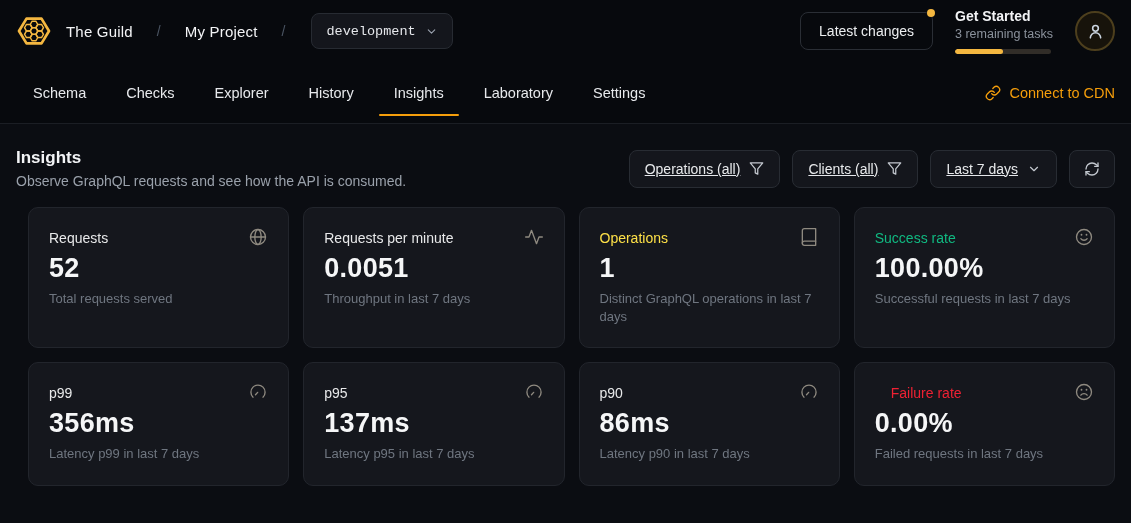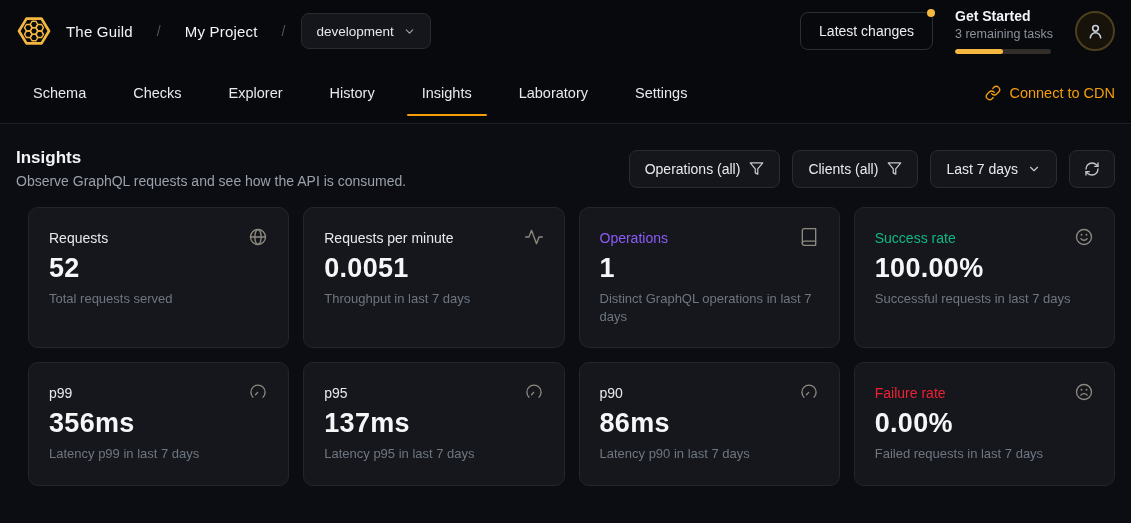--- a/index.html
+++ b/index.html
@@ -16,23 +16,23 @@
     display:flex; align-items:center; justify-content:space-between;
     padding:0 16px;
   }
   .brand { display:flex; align-items:center; gap:14px; }
   .logo { width:36px; height:36px; display:block; }
   .crumbs { display:flex; align-items:center; gap:24px; font-size:15px;justify-content:space-between; }
   .crumb { color:#f3f4f6; font-weight:500; letter-spacing:.2px; }
   .crumb-sep { color:#4b5563; font-size:14px; }
   .env-btn {
     display:flex; align-items:center; gap:9px;
-    height:36px; padding:0 14px; margin-left:2px;
+    height:36px; padding:0 14px; margin-left:12px;
     background:#14161c; border:1px solid #272b32; border-radius:8px;
-    font-size:13.5px; color:#e5e7eb; cursor:pointer;
+    font-size:13.5px; color:#e5e7eb; cursor:pointer;font-family:Liberation Mono, monospace;
   }
   .env-btn svg { color:#9ca3af; }
   .header-right { display:flex; align-items:center; gap:22px; }
   .latest-btn {
     position:relative; height:38px; padding:0 18px;
     background:transparent; border:1px solid #2a2e35; border-radius:8px;
     color:#eceef0; font-size:14px; font-family:Liberation Sans, sans-serif; cursor:pointer;
   }
   .latest-dot {
     position:absolute; top:-4px; right:-3px; width:8px; height:8px;
@@ -48,42 +48,42 @@
     background:#17130b; border:2px solid #4d3f1d;
     display:flex; align-items:center; justify-content:center;
     color:#cbd5e1; cursor:pointer;
   }
   
   .nav {
     height:62px; background:#07090d;
     border-bottom:1px solid #1b1e24;
     display:flex; align-items:stretch; padding:0 16px 0 18px;
   }
-  .tabs { display:flex; align-items:stretch; gap:17px; }
+  .tabs { display:flex; align-items:stretch; gap:10px; }
   .tab {
     position:relative; display:flex; align-items:center;
     padding:0 15px; font-size:14.5px; font-weight:500; color:#e7e9ec;
     cursor:pointer;
   }
   .tab.active::after {
     content:""; position:absolute; left:0; right:0; bottom:7px;
     height:2px; background:#f59e0b; border-radius:1px;
   }
   .cdn-link {
     margin-left:auto; display:flex; align-items:center; gap:8px;
     color:#f59e0b; font-size:14.5px; font-weight:500; cursor:pointer;
   }
   
   .section-head {
     display:flex; align-items:center; justify-content:space-between;
     padding:24px 16px 18px 16px;
   }
   .page-title { font-size:17px; font-weight:700; color:#f3f4f6; }
   .page-sub { font-size:14px; color:#9aa1ab; margin-top:5px; }
-  .filters { display:flex; align-items:center; gap:12px; }
+  .filters { display:flex; align-items:center; gap:12px;text-decoration:underline; }
   .filter-btn {
     display:flex; align-items:center; gap:9px;
     height:38px; padding:0 15px;
     background:#14161c; border:1px solid #282c33; border-radius:8px;
     color:#e8eaec; font-size:14px; font-family:inherit; cursor:pointer;
   }
   .filter-btn svg { color:#c3c8cf; }
   .icon-btn { justify-content:center; width:46px; padding:0; }
   
   .cards {
@@ -243,21 +243,21 @@
         <div class="card-title" style="color: rgb(232, 233, 234);">Requests per minute</div>
         <span class="card-icon"><svg width="20" height="20" viewBox="0 0 24 24" fill="none" stroke="currentColor" stroke-width="1.6" stroke-linecap="round" stroke-linejoin="round">
             <path d="M22 12h-4l-3 8L9 4l-3 8H2"></path>
           </svg></span>
       </div>
       <div class="card-value">0.0051</div>
       <div class="card-sub">Throughput in last 7 days</div>
     </div>
     <div class="card">
       <div class="card-head">
-        <div class="card-title" style="color: #8b5cf6;">Operations</div>
+        <div class="card-title" style="color: #fde047;">Operations</div>
         <span class="card-icon"><svg width="20" height="20" viewBox="0 0 24 24" fill="none" stroke="currentColor" stroke-width="1.6" stroke-linecap="round" stroke-linejoin="round">
             <path d="M4 19.5A2.5 2.5 0 0 1 6.5 17H20"></path>
             <path d="M6.5 2H20v20H6.5A2.5 2.5 0 0 1 4 19.5v-15A2.5 2.5 0 0 1 6.5 2z"></path>
           </svg></span>
       </div>
       <div class="card-value">1</div>
       <div class="card-sub">Distinct GraphQL operations in last 7 days</div>
     </div>
     <div class="card">
       <div class="card-head">
@@ -301,21 +301,21 @@
         <span class="card-icon"><svg width="20" height="20" viewBox="0 0 24 24" fill="none" stroke="currentColor" stroke-width="1.6" stroke-linecap="round">
             <path d="M6 18.2a8.5 8.5 0 1 1 12 0"></path>
             <path d="M11.6 12.4 9 15.3"></path>
           </svg></span>
       </div>
       <div class="card-value">86ms</div>
       <div class="card-sub">Latency p90 in last 7 days</div>
     </div>
     <div class="card">
       <div class="card-head">
-        <div class="card-title" style="color: rgb(238, 33, 51);">Failure rate</div>
+        <div class="card-title" style="color: rgb(238, 33, 51); margin-left: 16px;">Failure rate</div>
         <span class="card-icon"><svg width="20" height="20" viewBox="0 0 24 24" fill="none" stroke="currentColor" stroke-width="1.6" stroke-linecap="round">
             <circle cx="12" cy="12" r="9"></circle>
             <path d="M15.8 15.8s-1.4-1.9-3.8-1.9-3.8 1.9-3.8 1.9"></path>
             <path d="M9 9.3h.01M15 9.3h.01" stroke-width="2.2"></path>
           </svg></span>
       </div>
       <div class="card-value">0.00%</div>
       <div class="card-sub">Failed requests in last 7 days</div>
     </div>
   </div>

